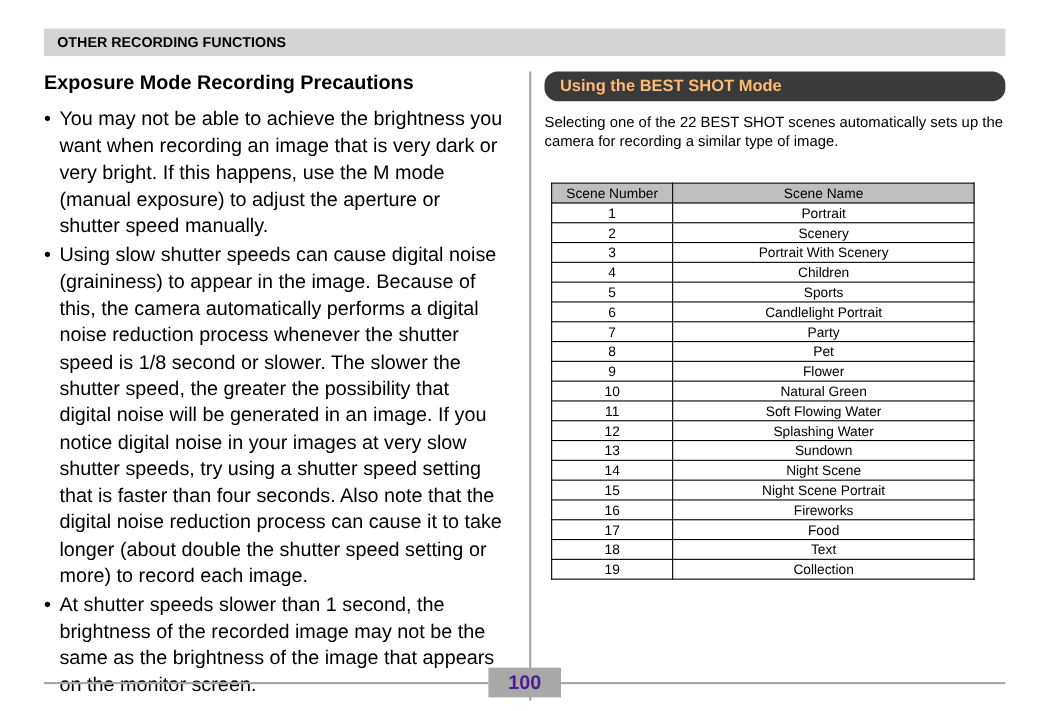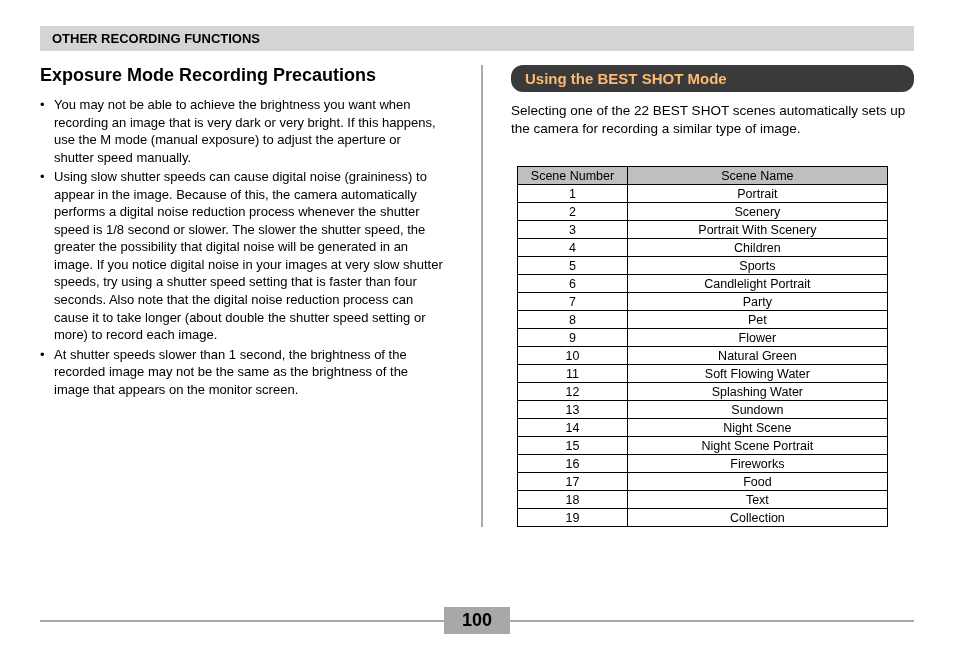--- a/index.html
+++ b/index.html
@@ -16,21 +16,21 @@
   }
   .header-bar {
     background: #d4d4d4;
     padding: 5px 12px;
     font-weight: bold;
     font-size: 13px;
     margin-bottom: 14px;
   }
   .columns {
     display: flex;
-    gap: 24px;
+    gap: 8px;
   }
   .col {
     flex: 1 1 0;
     min-width: 0;
   }
   .col-left {
     padding-right: 10px;
   }
   .divider {
     width: 2px;
@@ -51,21 +51,21 @@
     border-radius: 12px;
     margin-bottom: 10px;
   }
   .intro {
     font-size: 13.5px;
     line-height: 1.35;
     margin-bottom: 28px;
   }
   ul.bullets {
     list-style: none;
-    font-size: 13px;
+    font-size: 18px;
     line-height: 1.35;
   }
   ul.bullets li {
     position: relative;
     padding-left: 14px;
     margin-bottom: 2px;
   }
   ul.bullets li::before {
     content: "•";
     position: absolute;
@@ -99,21 +99,21 @@
     display: flex;
     align-items: center;
   }
   .footer .rule {
     flex: 1;
     height: 2px;
     background: #a8a8a8;
   }
   .footer .page-num {
     background: #a8a8a8;
-    color: #000000;
+    color: #4c1d95;
     font-weight: bold;
     font-size: 18px;
     padding: 3px 18px;
     margin: 0 0px;
   }
 </style>
 </head>
 <body>
 
 <div class="page">

